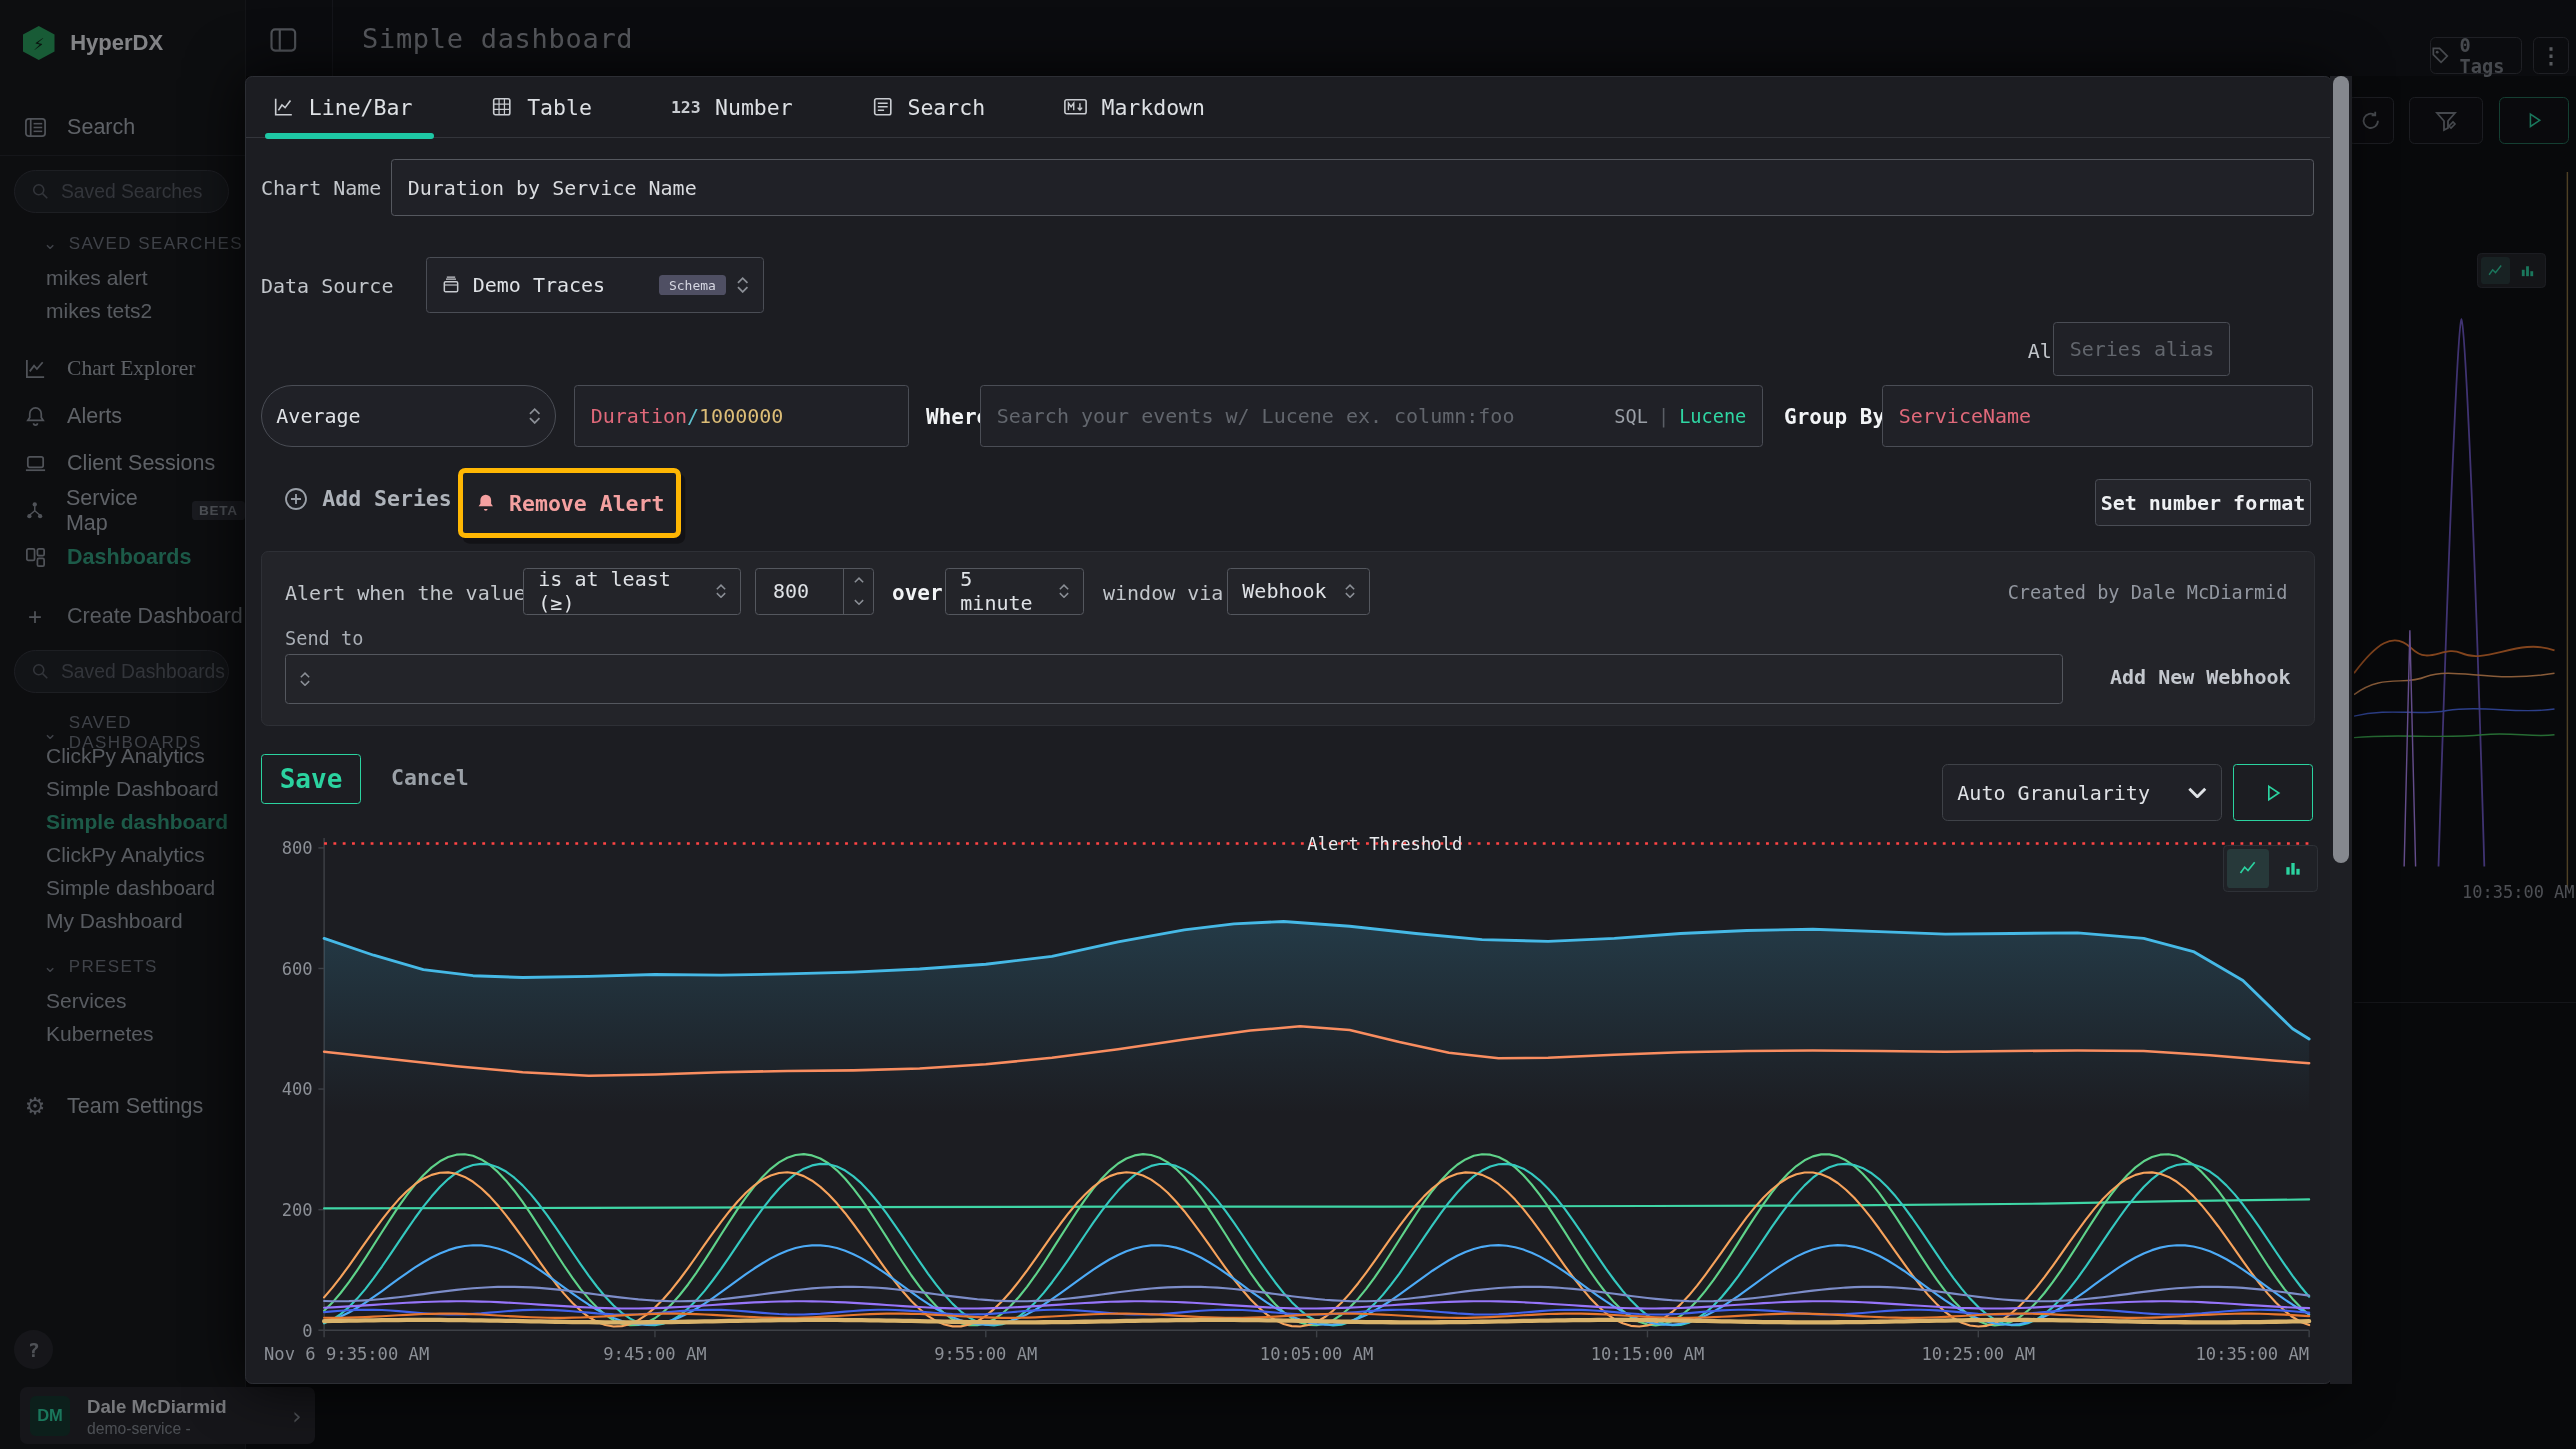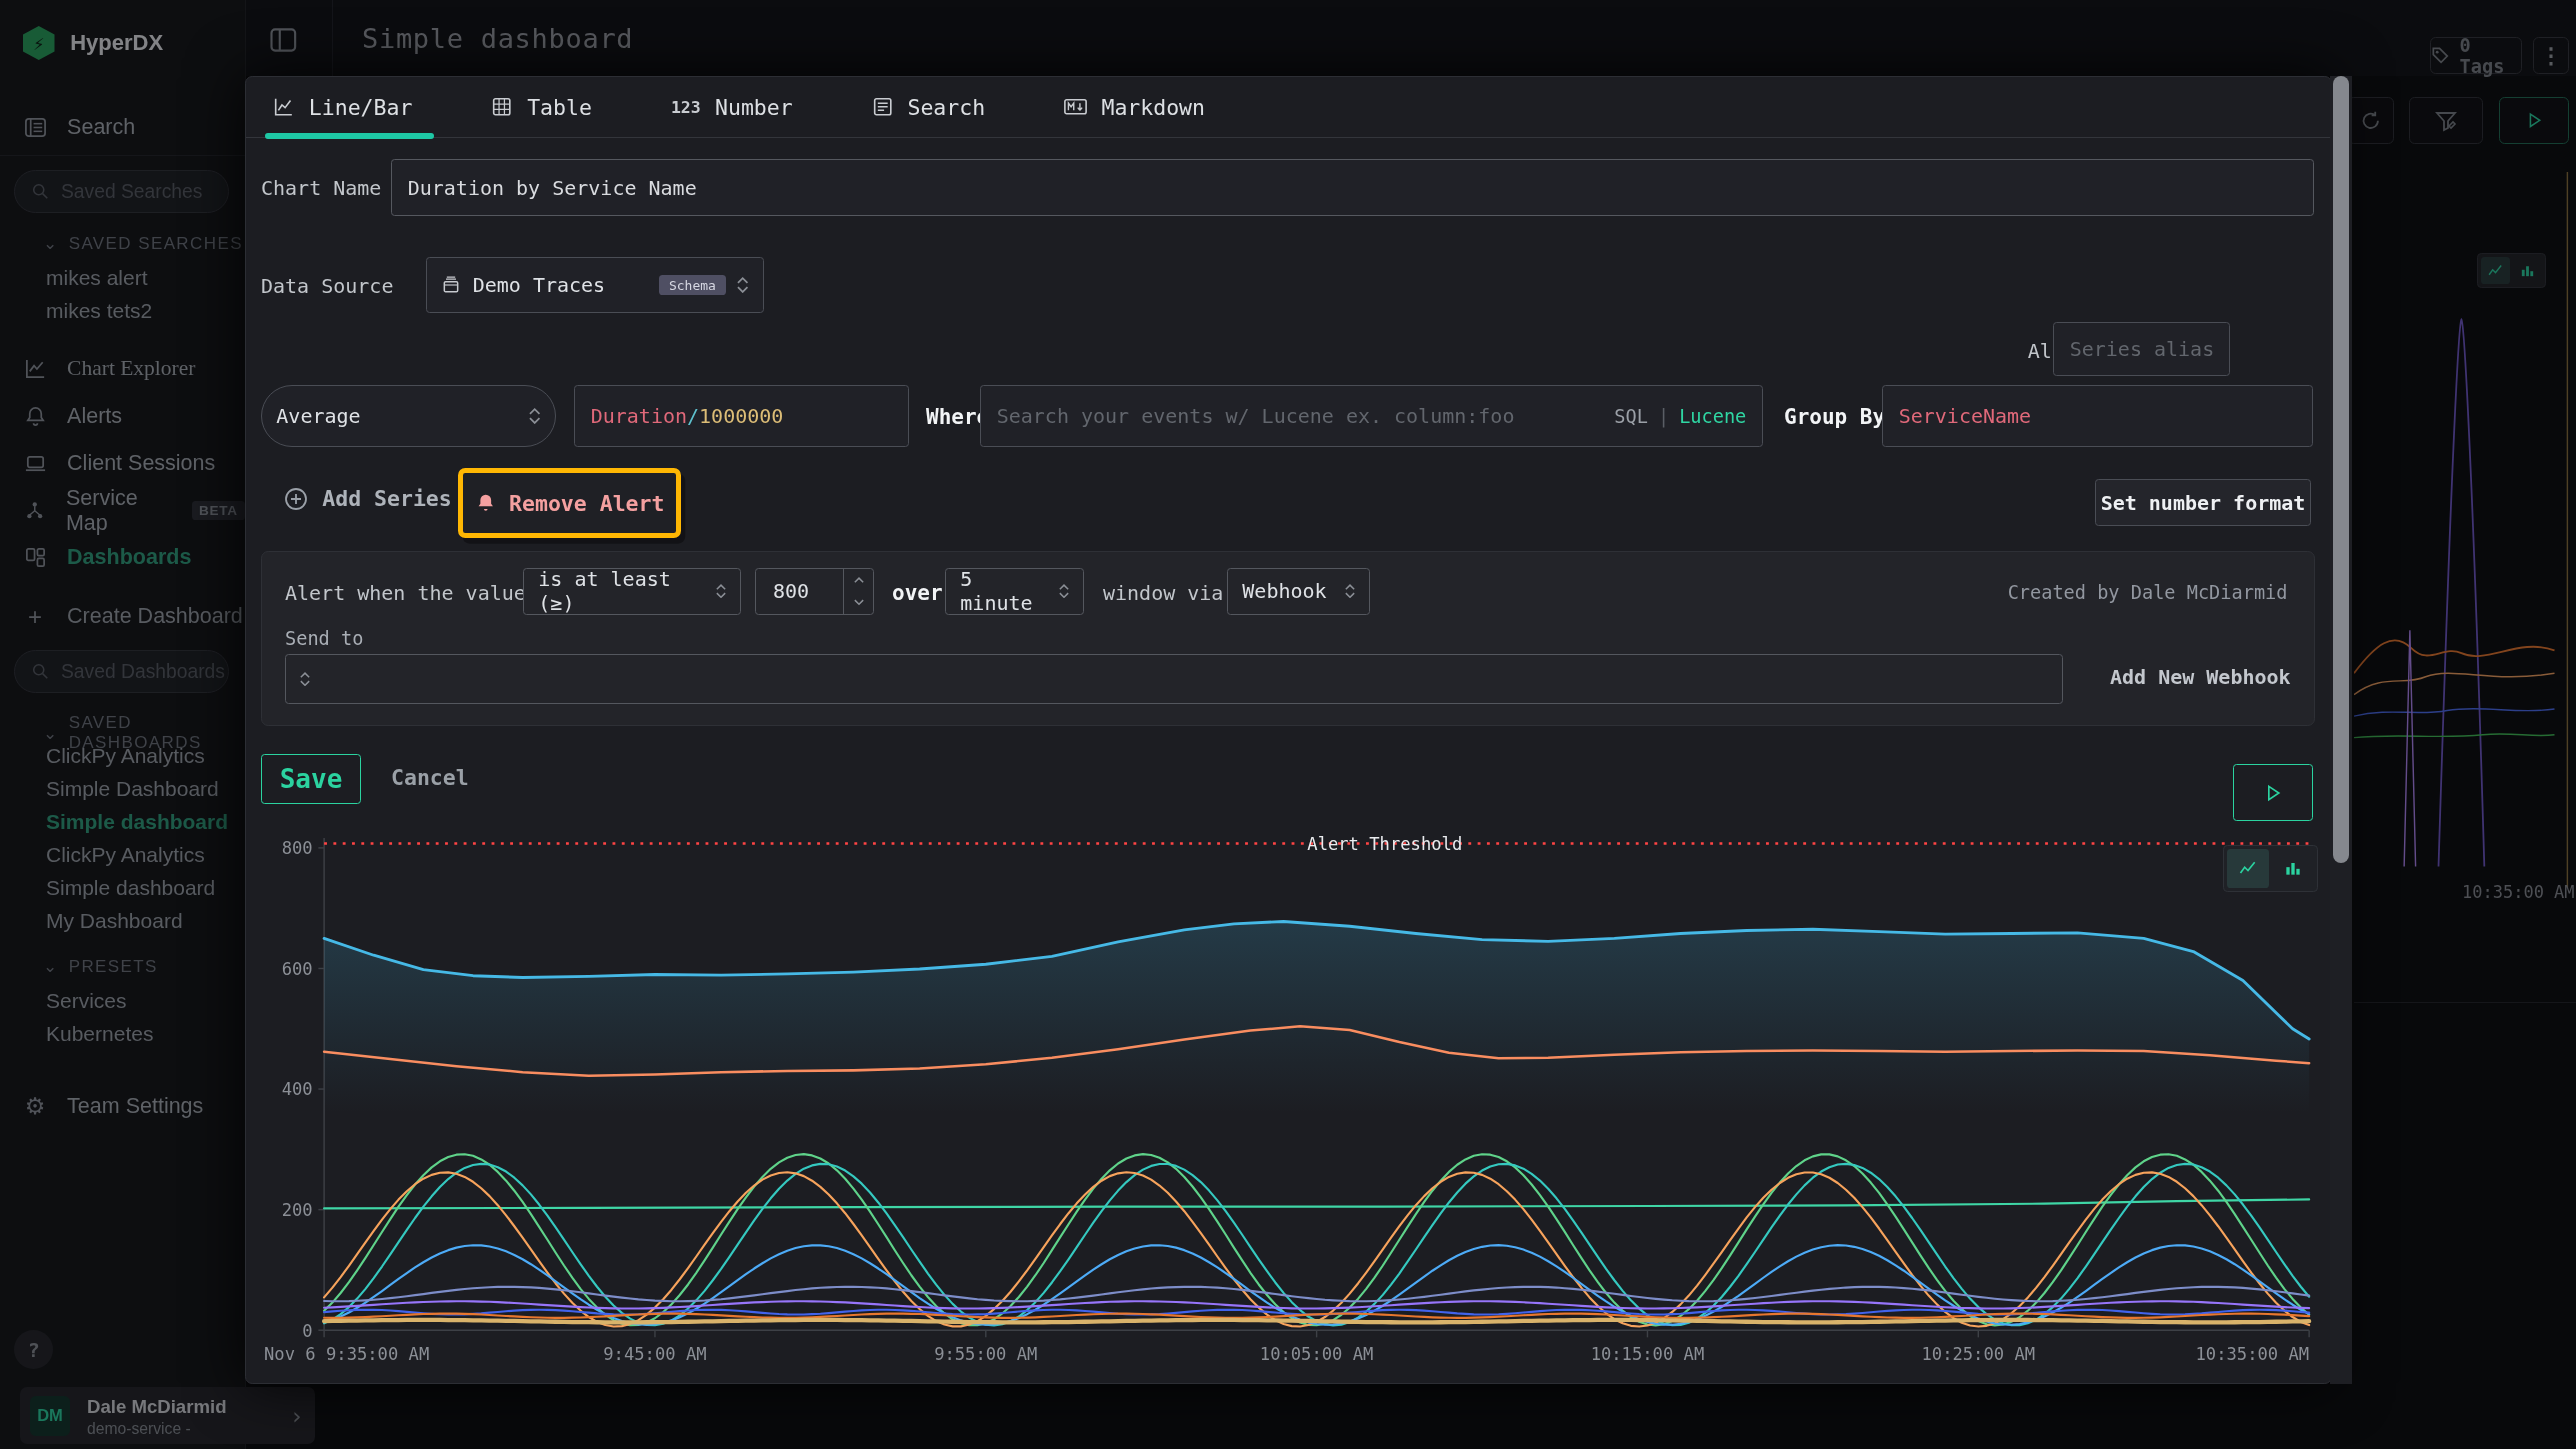--- a/index.html
+++ b/index.html
@@ -459,20 +459,28 @@
           <svg width="10" height="6.4" viewBox="0 0 12 7">
               <path d="M1 1 L6 6 L11 1" fill="none" stroke="currentColor" stroke-width="1.8"></path>
             </svg>
         </span>
       </div>
       <div class="abs" style="left:1848px;top:113px;color:#c3c7cd;font-weight:bold;font-size:20px;">Add New Webhook</div>
     </div>
 
     <div class="abs btn" style="left:15px;top:677px;width:100px;height:50px;background:transparent;border-color:#2bd3a0;color:#2bd3a0;font-size:26px;">Save</div>
     <div class="abs" style="left:145px;top:688px;color:#9aa0a7;font-weight:bold;font-size:21.5px;">Cancel</div>
+    <div class="abs sel" style="right:109px;top:687px;width:280px;height:57px;border-color:#3f4248;border-radius:5.7px;">
+      <span class="grow">Auto Granularity</span>
+      <span style="display:flex;color:#dfe2e6;">
+        <svg width="18.6" height="11.4" viewBox="0 0 14 8">
+            <path d="M1 1 L7 7 L13 1" fill="none" stroke="currentColor" stroke-width="2.2"></path>
+          </svg>
+      </span>
+    </div>
     <div class="abs btn" style="right:18px;top:687px;width:80px;height:57px;background:transparent;border-color:#2bd3a0;color:#2bd3a0;">
       <svg width="20" height="20" viewBox="0 0 24 24">
           <path d="M7 4 l12 8-12 8z" fill="none" stroke="currentColor" stroke-width="2"></path>
         </svg>
     </div>
 
     <div class="abs" style="left:15px;top:748px;width:2054px;height:551px;">
       <svg id="chart-svg" width="2054" height="551" viewBox="0 0 2870 770">
           <defs>
             <linearGradient id="fade" x1="0" y1="32" x2="0" y2="706" gradientUnits="userSpaceOnUse">

